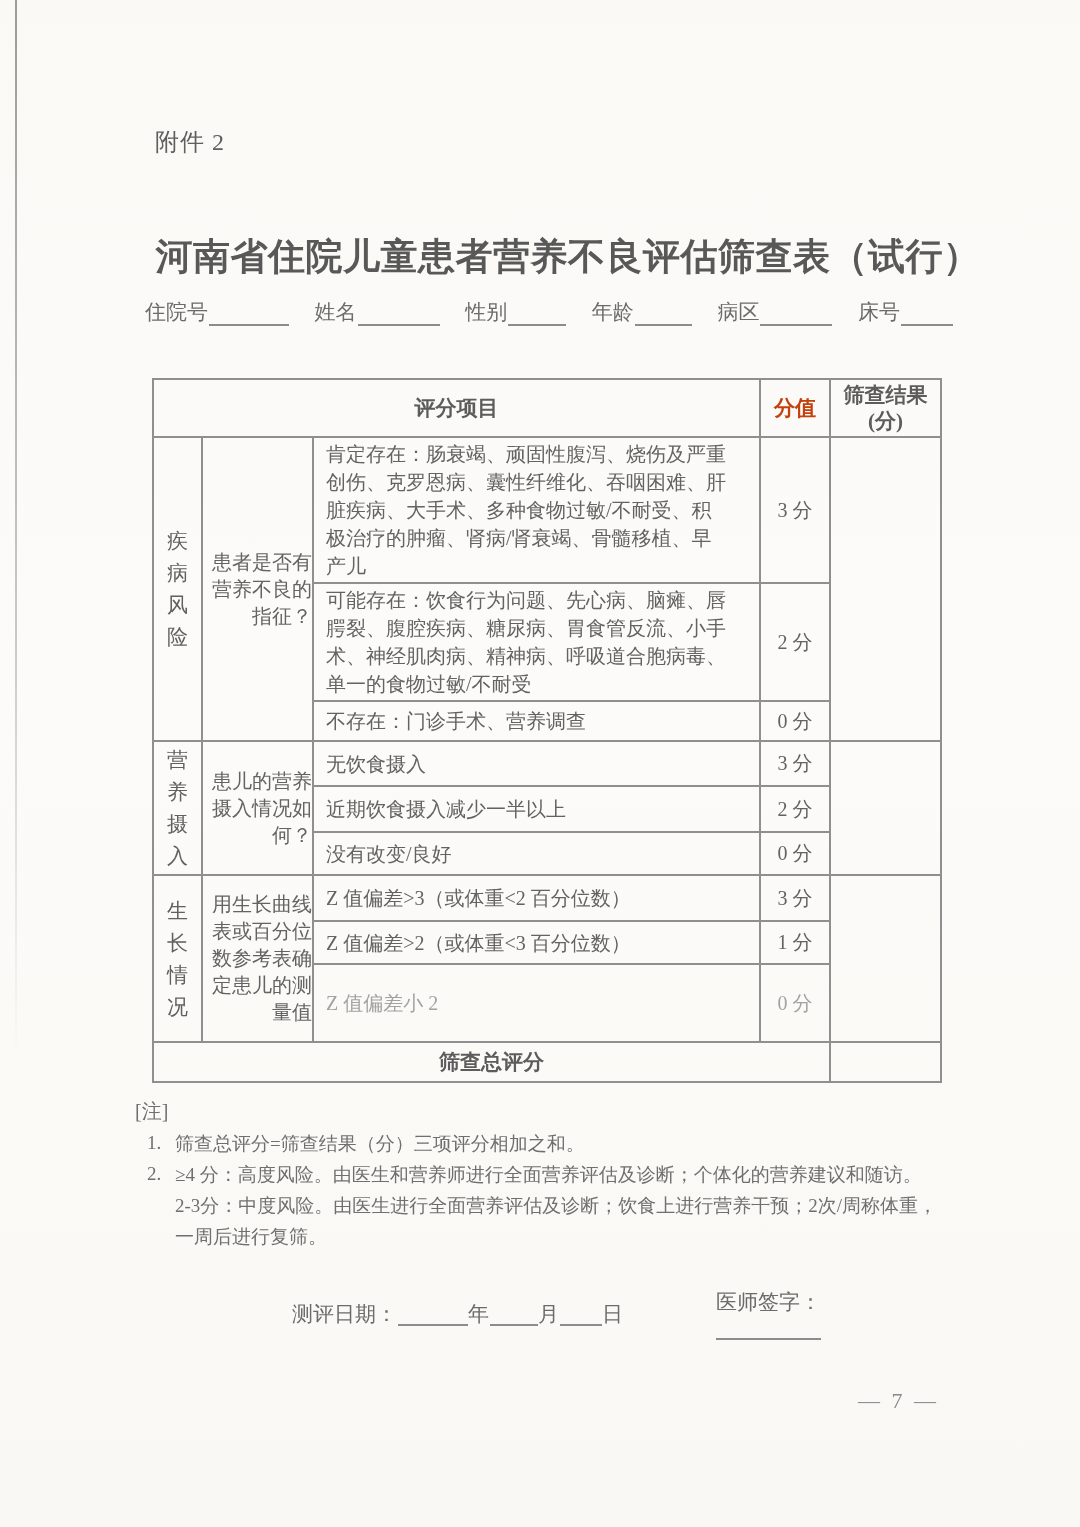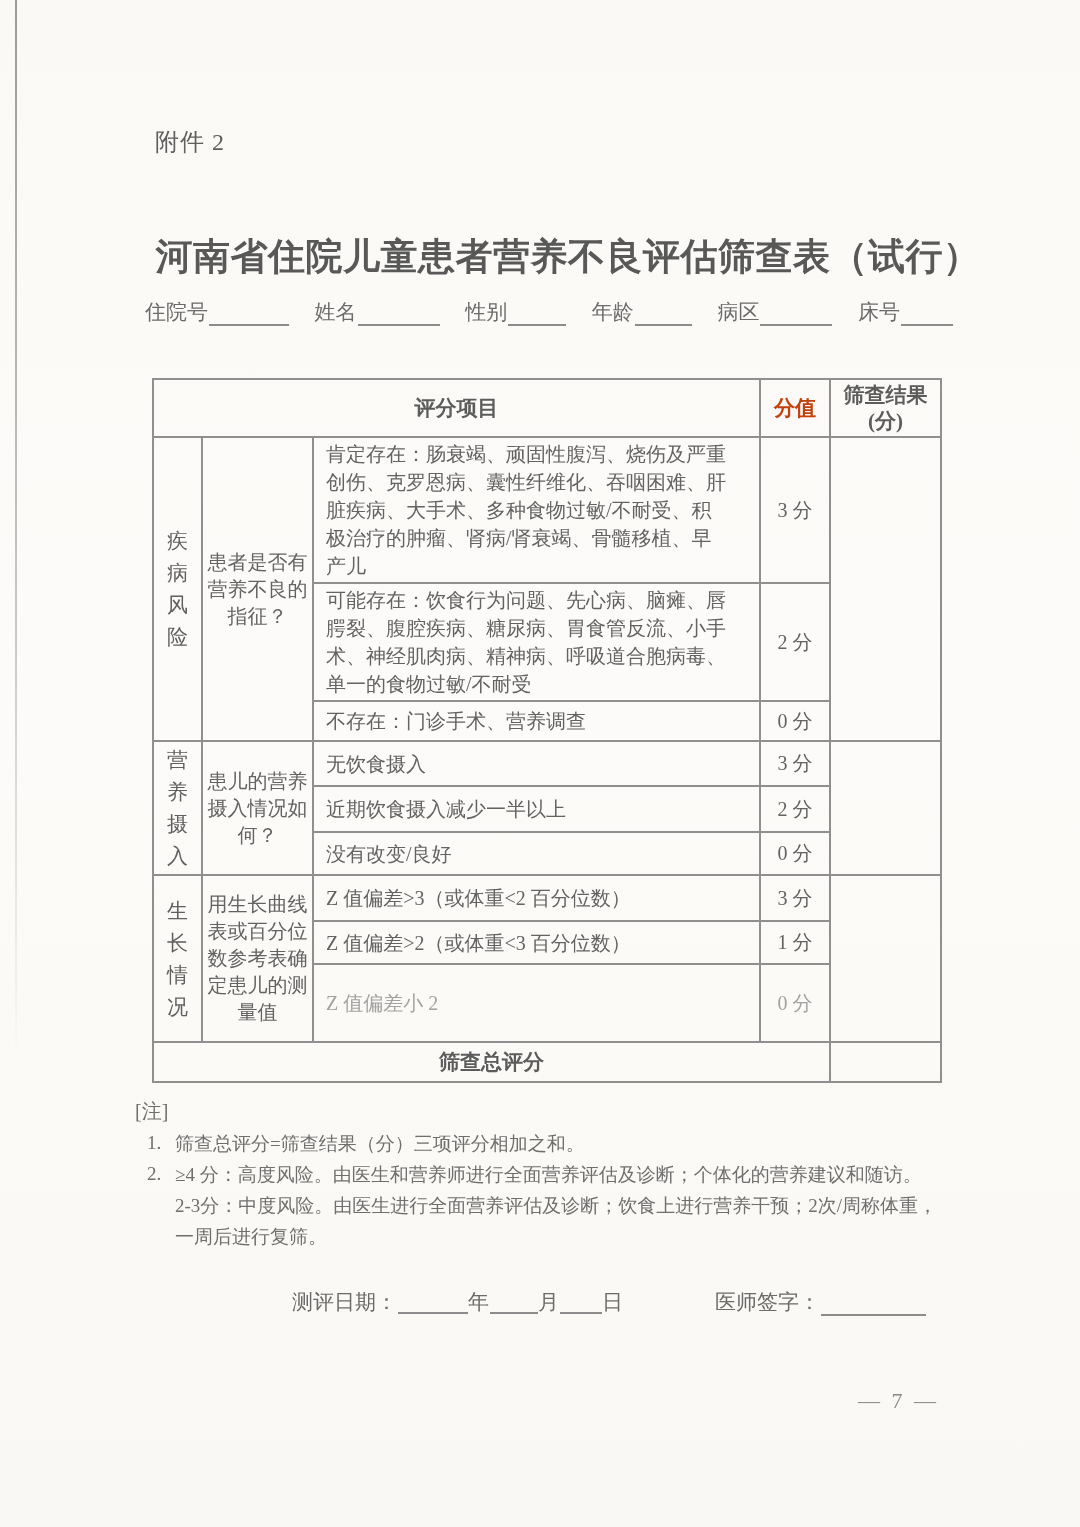--- a/index.html
+++ b/index.html
@@ -44,21 +44,21 @@
     vertical-align:middle;
   }
   th.h-item { font-size:21px; font-weight:bold; color:#5c5c5c; text-align:center; }
   th.h-score { font-size:21px; font-weight:bold; color:#c2410c; text-align:center; }
   th.h-result { font-size:21px; font-weight:bold; color:#5c5c5c; text-align:center; line-height:26px; padding:2px 0; }
   td.cat {
     font-size:21px; text-align:center; padding:0 3px;
     word-break:break-all; line-height:32px; color:#606060;
   }
   td.q {
-    font-size:20px; text-align:center; padding:0 0;
+    font-size:20px; text-align:right; padding:0 0;
     word-break:break-all; line-height:27px;
   }
   td.desc {
     font-size:20px; text-align:left; padding:2px 30px 2px 12px;
     word-break:break-all; line-height:28px;
   }
   td.score { font-size:20px; text-align:center; padding:0; }
   td.result { background:transparent; }
   td.total {
     font-size:21px; font-weight:bold; text-align:center; color:#5c5c5c;border-radius:7px;
@@ -75,21 +75,21 @@
   .note-item { display:flex; align-items:flex-start; }
   .note-num { width:40px; flex:0 0 40px; padding-left:12px; }
   .note-body { flex:1; }
   .note-line { line-height:31px; }
   .dateline {
     position:absolute; left:292px; top:1288px;
     display:flex; align-items:center;
     font-size:21px; color:#6b6b6b;
   }
   .dateline .blank { height:24px; }
-  .sig-group { margin-left:92px; display:flex; align-items:flex-end; }
+  .sig-group { margin-left:92px; display:flex; align-items:flex-end;flex-direction:column; }
   .page-number {
     position:absolute; left:858px; top:1388px;
     font-size:22px; color:#8a8a8a; letter-spacing:3px;
   }
 </style>
 </head>
 <body>
 
 <div class="edge-artifact"></div>
 

